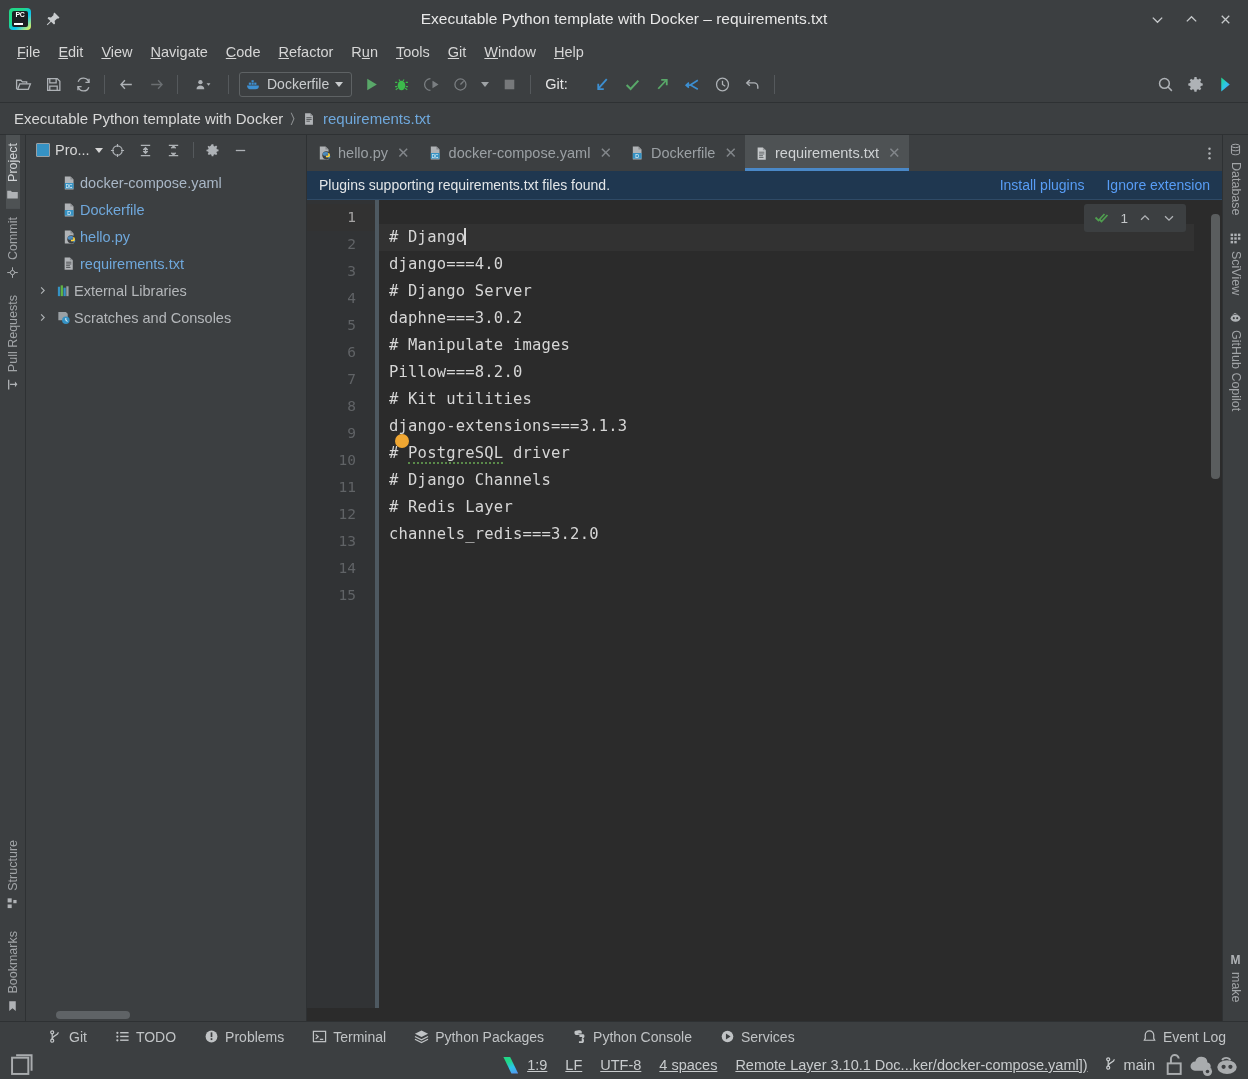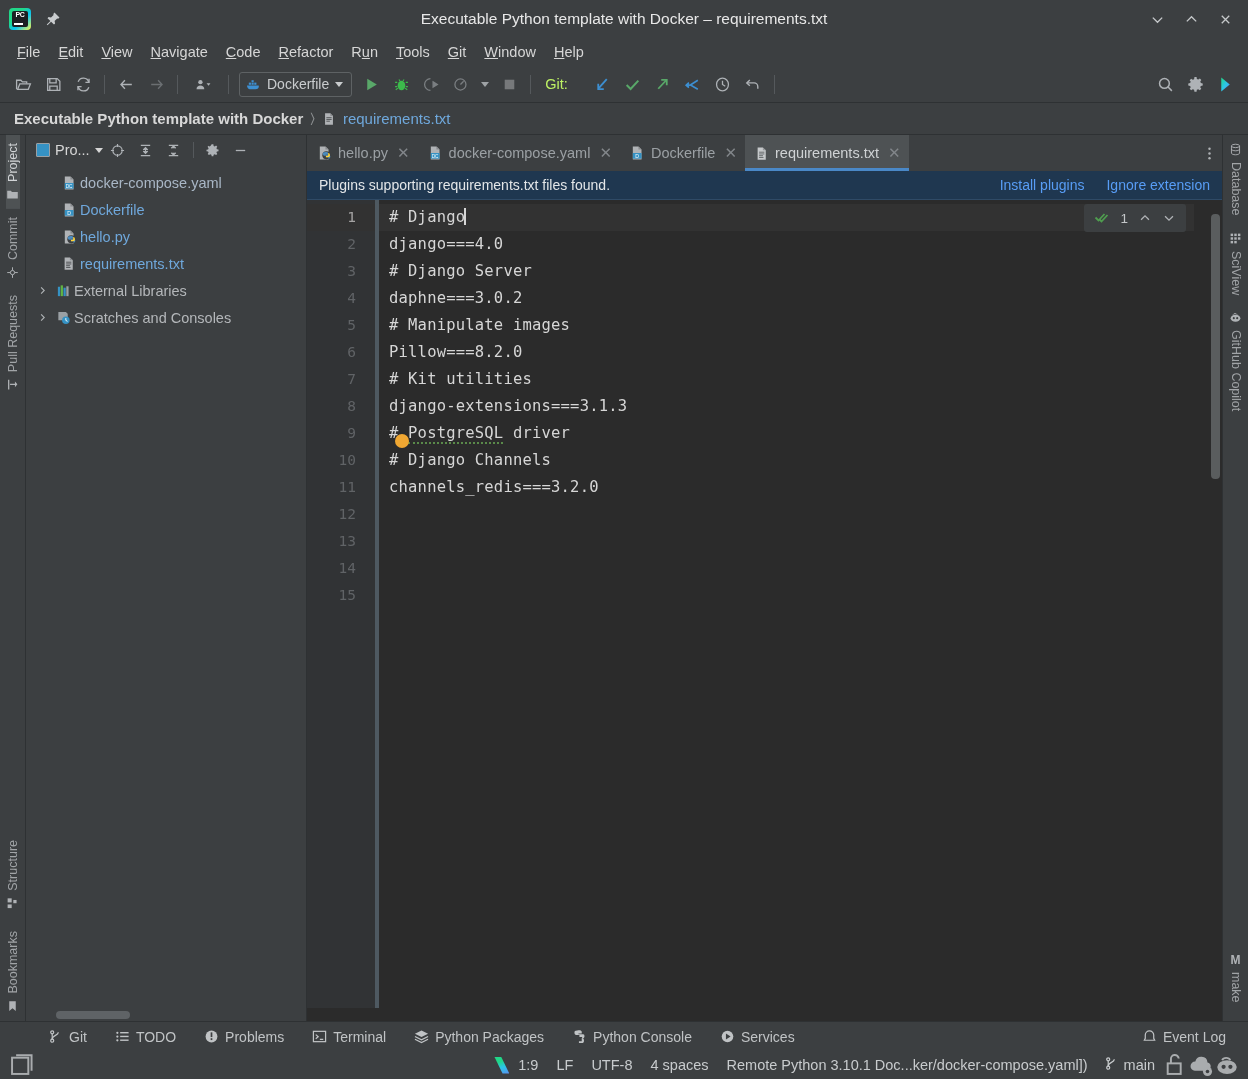--- a/index.html
+++ b/index.html
@@ -51,27 +51,27 @@
   .tb-ico svg { width: 17px; height: 17px; }
   .tb-sep { width: 1px; height: 19px; background: #55595c; margin: 0 6px; }
   .run-config {
     display: flex; align-items: center; gap: 6px; height: 25px; padding: 0 8px 0 6px;
     border: 1px solid #5e6264; border-radius: 3px; color: #c9ccce; font-size: 14px;
     margin: 0 4px;
   }
   .run-config .docker-ico { color:#3d8fd1; display:flex; }
   .caret { width: 0; height: 0; border-left: 4.5px solid transparent; border-right: 4.5px solid transparent;
     border-top: 5px solid #c9ccce; }
-  .git-label { color: #bef264; font-size: 14.5px; margin: 0 20px 0 8px; }
+  .git-label { color: #e5e5e5; font-size: 14.5px; margin: 0 20px 0 8px; }
   .tb-spacer { flex: 1; }
 
   
   .navbar { height: 32px; background: #3c3f41; display: flex; align-items: center;
     padding-left: 14px; gap: 7px; flex: 0 0 32px; border-bottom:1px solid #2e3133;}
-  .nav-proj { color: #d8d8d8; font-size: 15px; font-weight: bold; }
+  .nav-proj { color: #d8d8d8; font-size: 15px; font-weight: normal; }
   .nav-sep { color: #8d9092; font-size: 14px; }
   .nav-file { color: #6fa8dc; font-size: 15px; }
 
   
   .body-row { flex: 1; display: flex; min-height: 0; }
 
   
   .vstrip { width: 26px; background: #3c3f41; display: flex; flex-direction: column;
     align-items: center; flex: 0 0 26px; position: relative; }
   .vstrip.left { border-right: 1px solid #2e3133; }
@@ -131,21 +131,21 @@
     padding-top: 4px; text-align: right; }
   .gutter .ln { height: 27px; line-height: 27px; color: #606366; font-size: 14.5px;
     font-family: "DejaVu Sans Mono", monospace; padding-right: 23px; }
   .gutter .ln.cur { background: #323232; color: #a4a3a3; }
   .gutter-edge { position:absolute; right:0; top:0; bottom:0; width:4px; background:#4e5961;}
   .breakpoint-dot { position: absolute; left: 88px; top: 234px; width: 14px; height: 14px;
     border-radius: 50%; background: #f0a732; z-index: 5; }
   .codelines { flex: 1; padding-top: 4px; position: relative; overflow: hidden; }
   .cl { height: 27px; line-height: 27px; font-family: "DejaVu Sans Mono", monospace;
     font-size: 15.5px; color: #d6d6d6; padding-left: 10px; white-space: pre; letter-spacing: 0.2px; }
-  .cl.cur { background: #323232; }
+  .cl.cur { background: #323232; margin-top: 20px; }
   .cl .cursor { display: inline-block; width: 1.5px; height: 17px; background: #d6d6d6;
     vertical-align: -3px; margin-left: -1px; }
   .typo { border-bottom: 2px dotted #5a8a4a; }
 
   
   .inspect {
     position: absolute; right: 36px; top: 4px; height: 28px; background: #3c3f41;
     border-radius: 3px; display: flex; align-items: center; gap: 10px; padding: 0 10px; z-index: 8;
   }
   .inspect .ok { color: #4f9d4f; display: flex; align-items: center; }
@@ -168,21 +168,21 @@
     padding: 0 14px; }
   .bbitem .bico { display: flex; align-items: center; color: #c0c3c5; }
   .bbitem .bico svg { width: 15px; height: 15px; }
   .bb-spacer { flex: 1; }
 
   
   .statusbar { height: 28px; background: #3c3f41; display: flex; align-items: center;
     padding: 0 8px; flex: 0 0 28px; }
   .sb-left-ico { width: 26px; display: flex; align-items: center; justify-content: center; color: #a9acae; }
   .sb-spacer { flex: 1; }
-  .sb-item { color: #c8cbcd; font-size: 14.5px; padding: 0 9px; }
+  .sb-item { color: #c8cbcd; font-size: 14.5px; padding: 0 9px; text-decoration: underline; }
   .sb-icoitem { display:flex; align-items:center; gap:5px; color:#c8cbcd; font-size:14.5px; padding:0 7px;}
   .sb-gradient { width: 15px; height: 17px; background: linear-gradient(160deg,#21d789 0%,#21d789 30%,#2cc6e8 60%,#5b8ef0 100%);
     clip-path: polygon(0 0, 45% 0, 100% 100%, 55% 100%); }
 </style>
 </head>
 <body>
 
 <div class="app">
 
   <div class="titlebar">
@@ -666,20 +666,21 @@
           <div class="cl cur"><span># Django</span><span class="cursor"></span></div>
           <div class="cl">django===4.0</div>
           <div class="cl"># Django Server</div>
           <div class="cl">daphne===3.0.2</div>
           <div class="cl"># Manipulate images</div>
           <div class="cl">Pillow===8.2.0</div>
           <div class="cl"># Kit utilities</div>
           <div class="cl">django-extensions===3.1.3</div>
           <div class="cl"># <span class="typo">PostgreSQL</span> driver</div>
           <div class="cl"># Django Channels</div>
+          <div class="cl"># Redis Layer</div>
           <div class="cl">channels_redis===3.2.0</div>
         </div>
 
         <div class="inspect">
           <span class="ok">
             <svg viewBox="0 0 16 16" width="16" height="16" fill="none" stroke="currentColor" stroke-width="1.8">
                 <path d="M1.5 7.5l3 3 6-6.5"></path>
                 <path d="M5.5 9.5l2 2 6-6.5"></path>
               </svg>
           </span>
@@ -840,21 +841,21 @@
           <rect x="2.5" y="3.5" width="10" height="10"></rect>
           <path d="M5 2h9.5v9.5"></path>
         </svg>
     </div>
     <div class="sb-spacer"></div>
     <div class="sb-gradient"></div>
     <div class="sb-item">1:9</div>
     <div class="sb-item">LF</div>
     <div class="sb-item">UTF-8</div>
     <div class="sb-item">4 spaces</div>
-    <div class="sb-item">Remote Python 3.10.1 Doc...ker/docker-compose.yaml])</div>
+    <div class="sb-item">Remote Layer 3.10.1 Doc...ker/docker-compose.yaml])</div>
     <div class="sb-icoitem">
       <span class="bico">
         <svg viewBox="0 0 16 16" width="15" height="15" fill="none" stroke="currentColor" stroke-width="1.3">
             <circle cx="4.5" cy="3.5" r="1.6"></circle>
             <circle cx="4.5" cy="12.5" r="1.6"></circle>
             <path d="M4.5 5.1v5.8"></path>
             <path d="M11 3.5c0 4-6.5 2.5-6.5 7.4"></path>
           </svg>
       </span>
       <span>main</span>

